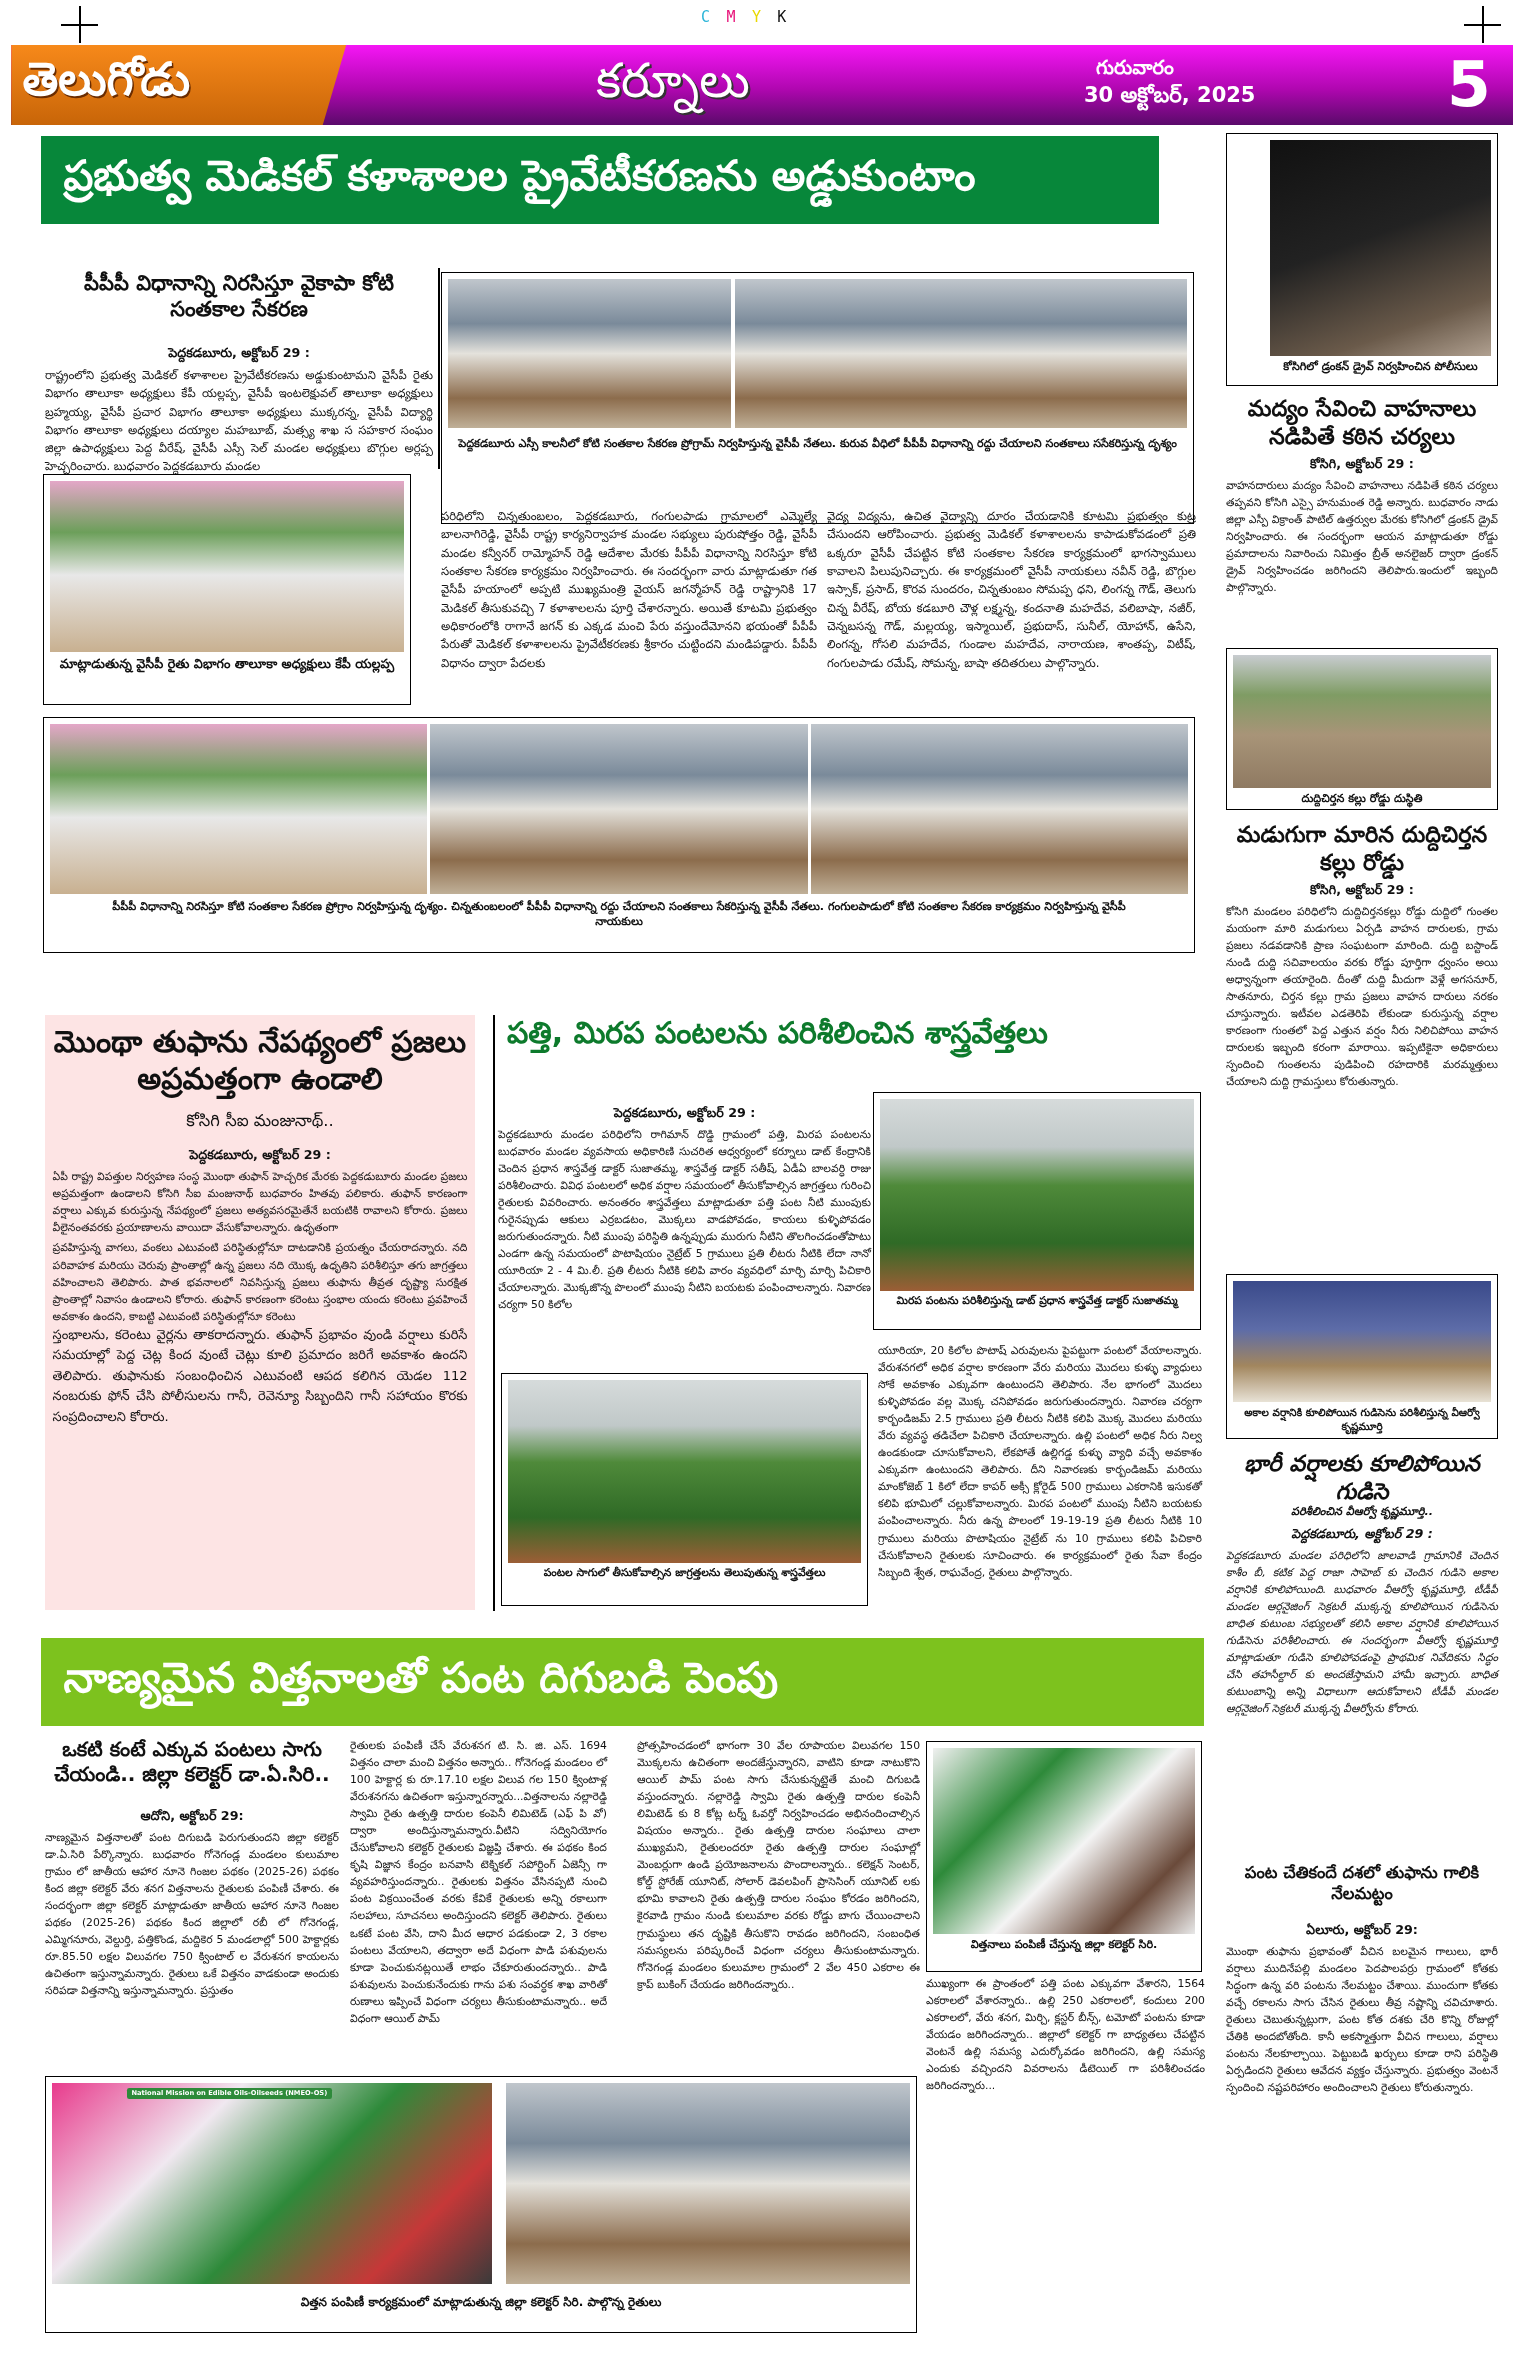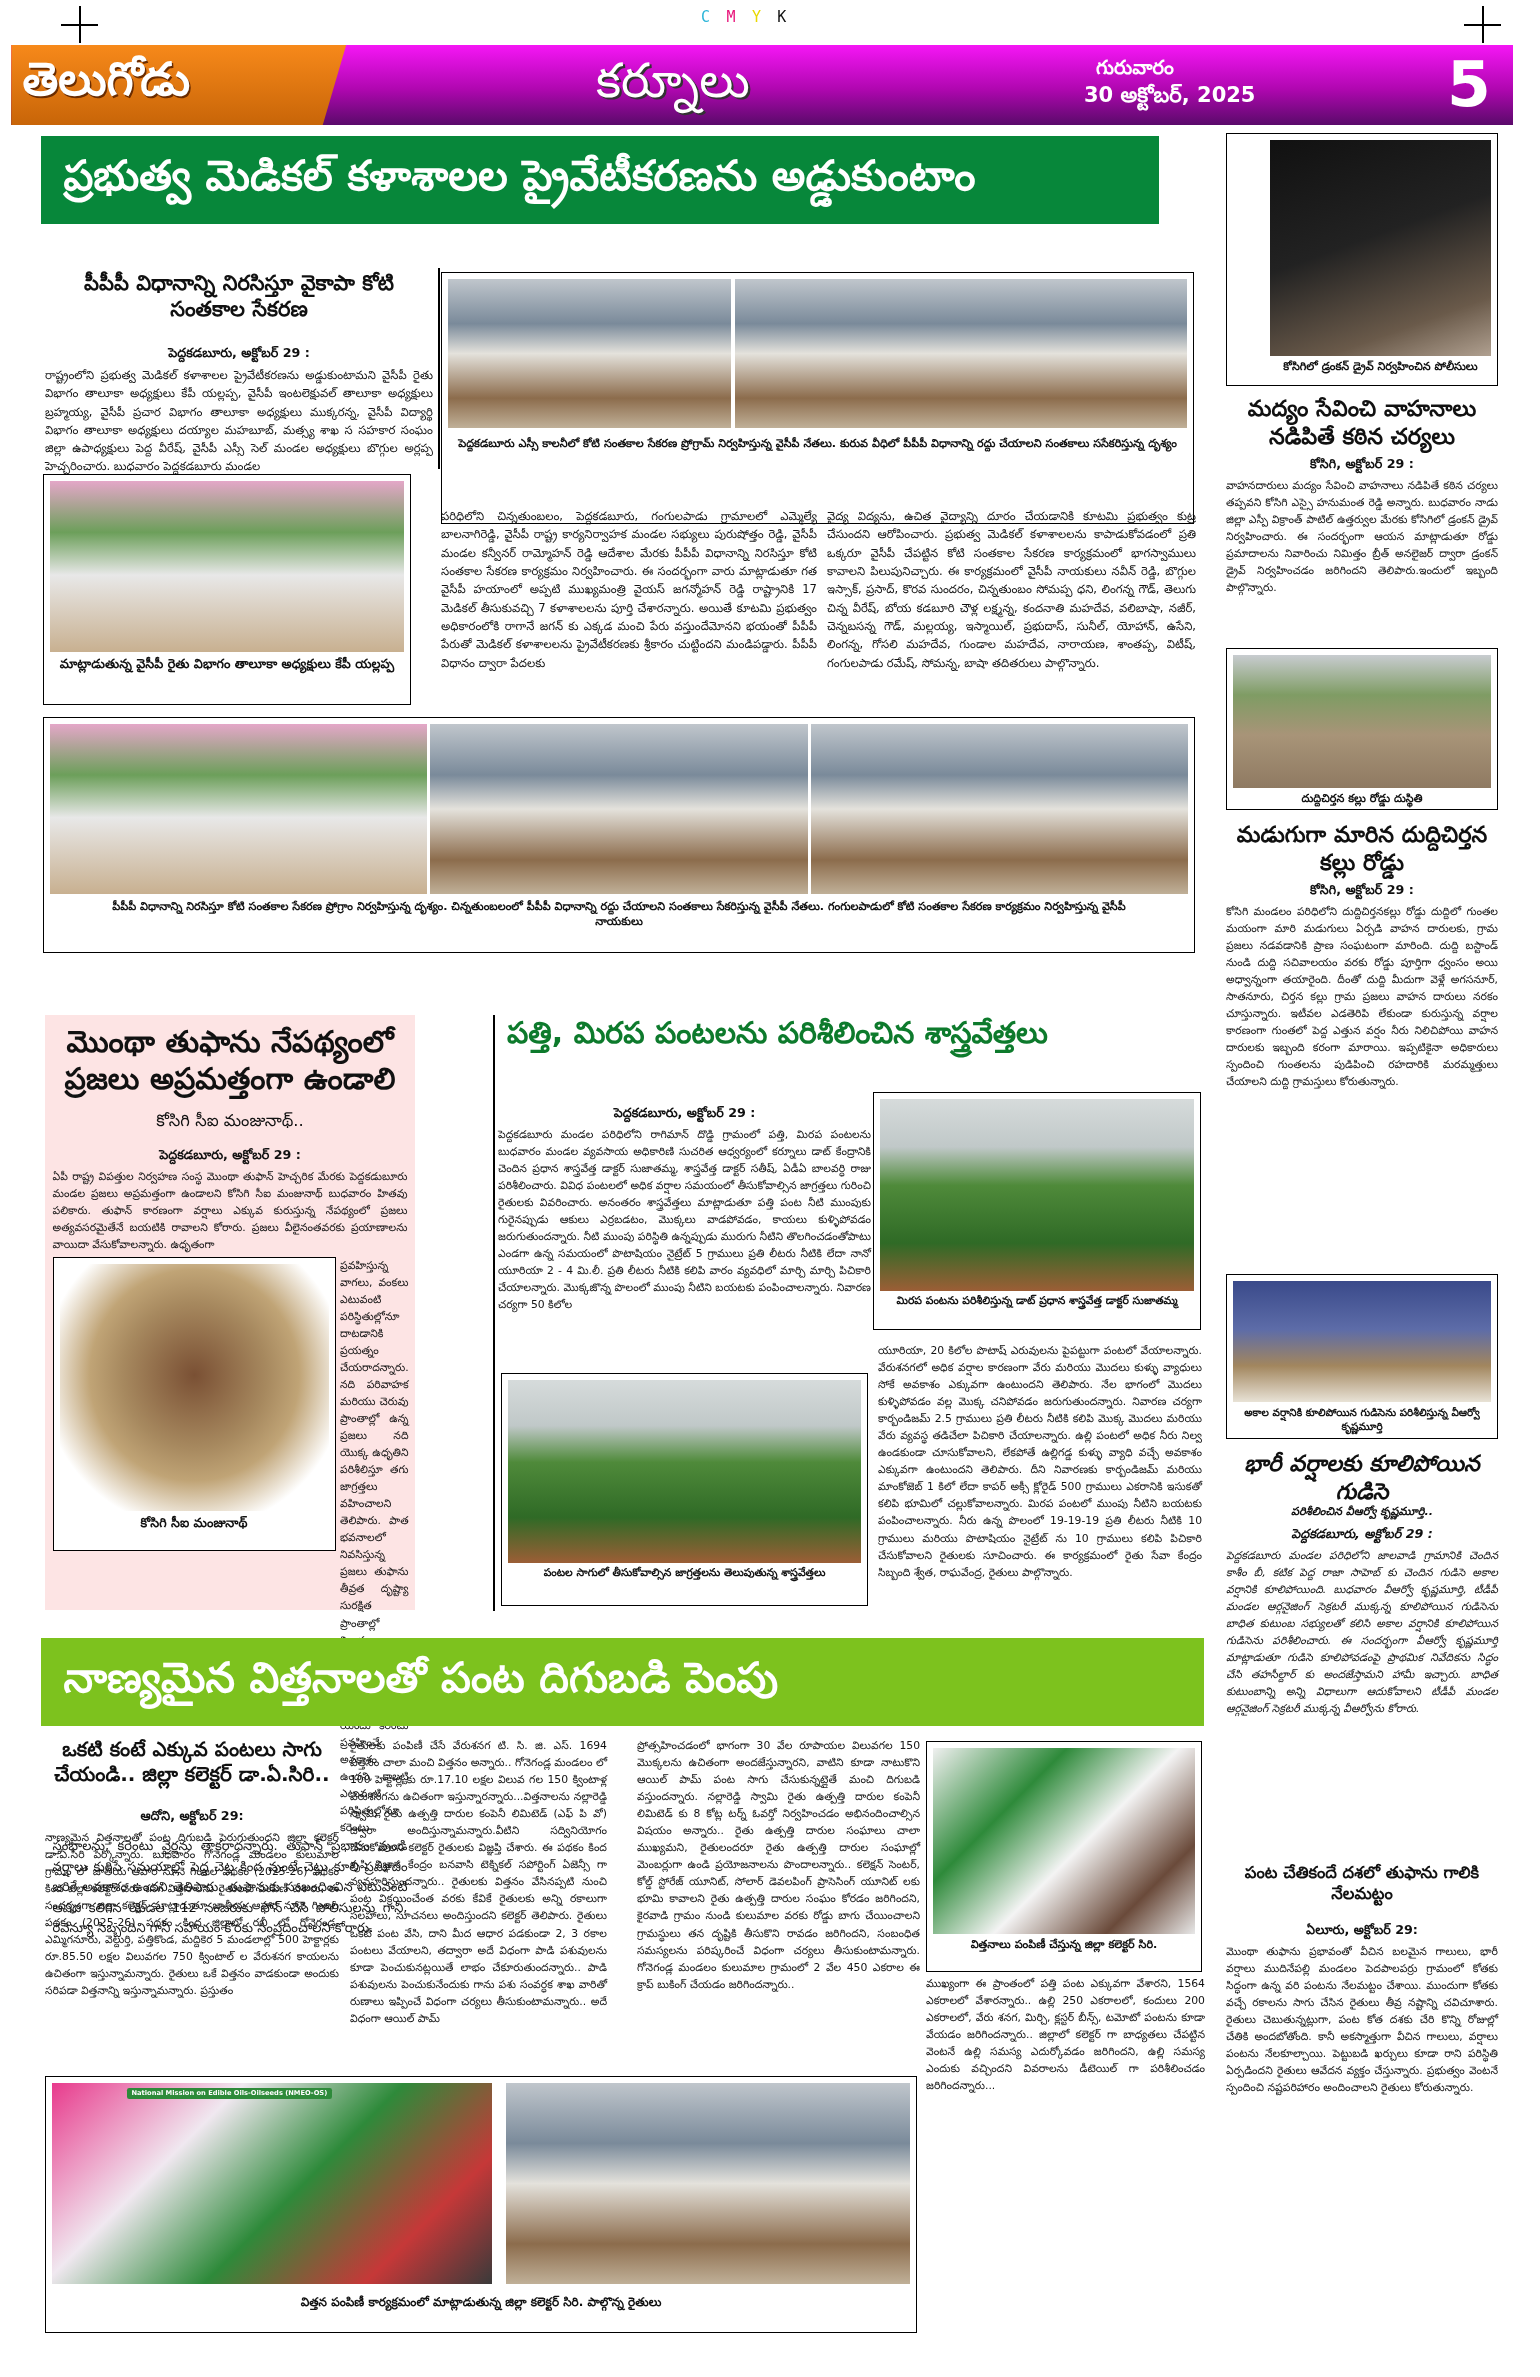--- a/index.html
+++ b/index.html
@@ -107,30 +107,26 @@
   <div class="ph hut" style="height:121px;"></div>
   <div class="caption" style="font-size:10.4px;">అకాల వర్షానికి కూలిపోయిన గుడిసెను పరిశీలిస్తున్న వీఆర్వో కృష్ణమూర్తి</div>
 </div>
 <div class="abs" style="top:1449px;left:1226px;width:272px;font-style:italic;">
   <div class="headline" style="font-size:22.4px;">భారీ వర్షాలకు కూలిపోయిన గుడిసె</div>
   <div style="text-align:center;font-size:11.2px;font-weight:bold;">పరిశీలించిన వీఆర్వో కృష్ణమూర్తి..</div>
   <div class="dateline">పెద్దకడబూరు, అక్టోబర్ 29 :</div>
   <div class="body" style="font-size:10.8px;">పెద్దకడబూరు మండల పరిధిలోని జాలవాడి గ్రామానికి చెందిన కాశీం బీ, కటిక పెద్ద రాజా సాహెబ్ కు చెందిన గుడిసె అకాల వర్షానికి కూలిపోయింది. బుధవారం వీఆర్వో కృష్ణమూర్తి, టీడీపీ మండల ఆర్గనైజింగ్ సెక్రటరీ ముక్కన్న కూలిపోయిన గుడిసెను బాధిత కుటుంబ సభ్యులతో కలిసి అకాల వర్షానికి కూలిపోయిన గుడిసెను పరిశీలించారు. ఈ సందర్భంగా వీఆర్వో కృష్ణమూర్తి మాట్లాడుతూ గుడిసె కూలిపోవడంపై ప్రాథమిక నివేదికను సిద్ధం చేసి తహసీల్దార్ కు అందజేస్తామని హామీ ఇచ్చారు. బాధిత కుటుంబాన్ని అన్ని విధాలుగా ఆదుకోవాలని టీడీపీ మండల ఆర్గనైజింగ్ సెక్రటరీ ముక్కన్న వీఆర్వోను కోరారు.</div>
 </div>
 
-<div class="abs" style="top:1015px;left:45px;width:370px;height:595px;background:#fde4e4;padding:7.5px;">
+<div class="abs" style="top:1015px;left:45px;width:430px;height:595px;background:#fde4e4;padding:7.5px;">
   <div class="headline" style="font-size:30px;">మొంథా తుఫాను నేపథ్యంలో ప్రజలు అప్రమత్తంగా ఉండాలి</div>
   <div style="text-align:center;font-size:16.4px;margin-top:13.4px;">కోసిగి సీఐ మంజునాథ్..</div>
   <div class="dateline" style="margin-top:13.4px;">పెద్దకడబూరు, అక్టోబర్ 29 :</div>
   <div class="body" style="font-size:10.8px;">ఏపీ రాష్ట్ర విపత్తుల నిర్వహణ సంస్థ మొంథా తుఫాన్ హెచ్చరిక మేరకు పెద్దకడుబూరు మండల ప్రజలు అప్రమత్తంగా ఉండాలని కోసిగి సీఐ మంజునాథ్ బుధవారం హితవు పలికారు. తుఫాన్ కారణంగా వర్షాలు ఎక్కువ కురుస్తున్న నేపథ్యంలో ప్రజలు అత్యవసరమైతేనే బయటికి రావాలని కోరారు. ప్రజలు వీలైనంతవరకు ప్రయాణాలను వాయిదా వేసుకోవాలన్నారు. ఉధృతంగా</div>
   <div style="display:flex;gap:4.5px;margin-top:3px;">
-    <div class="photo" style="width:283px;height:294px;flex:none;">
-      <div class="ph portrait" style="height:247px;"></div>
-      <div class="caption">కోసిగి సీఐ మంజునాథ్</div>
-    </div>
     <div class="body" style="font-size:10.8px;">ప్రవహిస్తున్న వాగలు, వంకలు ఎటువంటి పరిస్థితుల్లోనూ దాటడానికి ప్రయత్నం చేయరాదన్నారు. నది పరివాహక మరియు చెరువు ప్రాంతాల్లో ఉన్న ప్రజలు నది యొక్క ఉధృతిని పరిశీలిస్తూ తగు జాగ్రత్తలు వహించాలని తెలిపారు. పాత భవనాలలో నివసిస్తున్న ప్రజలు తుఫాను తీవ్రత దృష్ట్యా సురక్షిత ప్రాంతాల్లో నివాసం ఉండాలని కోరారు. తుఫాన్ కారణంగా కరెంటు స్తంభాల యందు కరెంటు ప్రవహించే అవకాశం ఉందని, కాబట్టి ఎటువంటి పరిస్థితుల్లోనూ కరెంటు</div>
   </div>
   <div class="body" style="font-size:13px;">స్తంభాలను, కరెంటు వైర్లను తాకరాదన్నారు. తుఫాన్ ప్రభావం వుండి వర్షాలు కురిసే సమయాల్లో పెద్ద చెట్ల కింద వుంటే చెట్లు కూలి ప్రమాదం జరిగే అవకాశం ఉందని తెలిపారు. తుఫానుకు సంబంధించిన ఎటువంటి ఆపద కలిగిన యెడల 112 నంబరుకు ఫోన్ చేసి పోలీసులను గానీ, రెవెన్యూ సిబ్బందిని గానీ సహాయం కొరకు సంప్రదించాలని కోరారు.</div>
 </div>
 
 <div class="abs headline" style="top:1014px;left:507px;width:701px;font-size:30px;color:#0d7a2c;text-align:left;">పత్తి, మిరప పంటలను పరిశీలించిన శాస్త్రవేత్తలు</div>
 <div class="abs" style="top:1099px;left:498px;width:373px;">
   <div class="dateline">పెద్దకడబూరు, అక్టోబర్ 29 :</div>
   <div class="body" style="font-size:10.8px;">పెద్దకడబూరు మండల పరిధిలోని రాగిమాన్ దొడ్డి గ్రామంలో పత్తి, మిరప పంటలను బుధవారం మండల వ్యవసాయ అధికారిణి సుచరిత ఆధ్వర్యంలో కర్నూలు డాట్ కేంద్రానికి చెందిన ప్రధాన శాస్త్రవేత్త డాక్టర్ సుజాతమ్మ, శాస్త్రవేత్త డాక్టర్ సతీష్, ఏడీఏ బాలవర్ధి రాజు పరిశీలించారు. వివిధ పంటలలో అధిక వర్షాల సమయంలో తీసుకోవాల్సిన జాగ్రత్తలు గురించి రైతులకు వివరించారు. అనంతరం శాస్త్రవేత్తలు మాట్లాడుతూ పత్తి పంట నీటి ముంపుకు గురైనప్పుడు ఆకులు ఎర్రబడటం, మొక్కలు వాడపోవడం, కాయలు కుళ్ళిపోవడం జరుగుతుందన్నారు. నీటి ముంపు పరిస్థితి ఉన్నప్పుడు మురుగు నీటిని తొలగించడంతోపాటు ఎండగా ఉన్న సమయంలో పొటాషియం నైట్రేట్ 5 గ్రాములు ప్రతి లీటరు నీటికి లేదా నానో యూరియా 2 - 4 మి.లీ. ప్రతి లీటరు నీటికి కలిపి వారం వ్యవధిలో మార్చి మార్చి పిచికారి చేయాలన్నారు. మొక్కజొన్న పొలంలో ముంపు నీటిని బయటకు పంపించాలన్నారు. నివారణ చర్యగా 50 కిలోల</div>
 </div>

